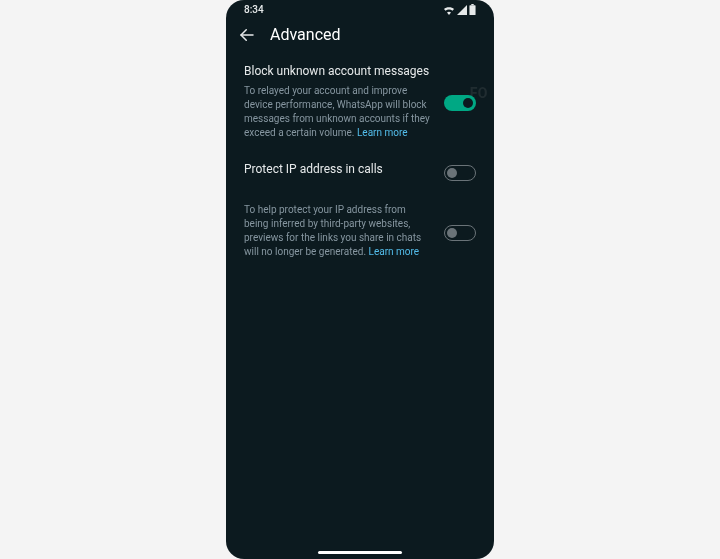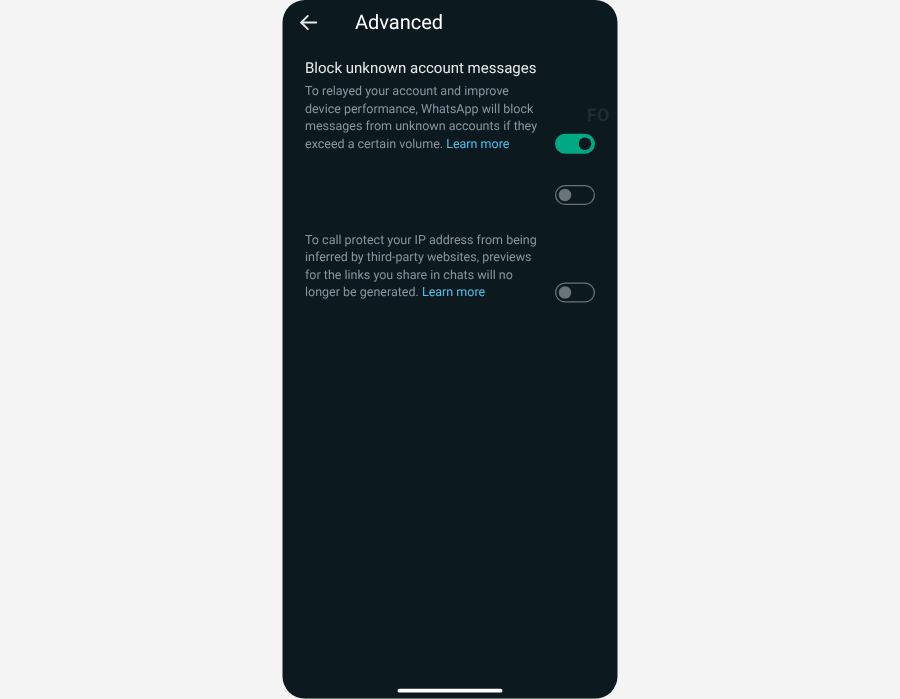--- a/index.html
+++ b/index.html
@@ -35,41 +35,41 @@
     }
     .status-icons {
       display: flex;
       align-items: center;
       gap: 2px;
     }
     .app-bar {
       display: flex;
       align-items: center;
       padding: 8px 12px 12px 12px;
-      gap: 28px;
+      gap: 14px;
     }
     .back-arrow {
       width: 18px;
       height: 18px;
       display: flex;
       align-items: center;
       justify-content: center;
       cursor: pointer;
     }
     .app-title {
       font-size: 16px;
       font-weight: 400;
       color: #ffffff;
     }
     .settings-content {
       padding: 8px 18px 0 18px;
     }
     .setting-block {
       display: flex;
-      align-items: flex-end;
+      align-items: center;
       margin-bottom: 22px;
     }
     .setting-text {
       flex: 1;
       padding-right: 12px;
     }
     .setting-title {
       font-size: 12px;
       color: #e6e9ea;
       margin-bottom: 4px;
@@ -136,20 +136,35 @@
       letter-spacing: 0.5px;
       pointer-events: none;
     }
   </style>
 </head>
 <body>
 
 <div class="phone">
   <div class="watermark">FO</div>
 
+  <div class="status-bar">
+    <span>8:34</span>
+    <span class="status-icons">
+      <svg width="12" height="10" viewBox="0 0 24 20" fill="#e6e9ea">
+          <path d="M12 20l-4-5c2.5-2 5.5-2 8 0l-4 5zm-7-8.5l-3-3.5C6 3.5 18 3.5 22 8l-3 3.5c-4-3.5-10-3.5-14 0z"></path>
+        </svg>
+      <svg width="10" height="10" viewBox="0 0 20 20" fill="#e6e9ea">
+          <path d="M0 20 L20 0 L20 20 Z"></path>
+        </svg>
+      <svg width="7" height="11" viewBox="0 0 10 18" fill="#e6e9ea">
+          <rect x="3" y="0" width="4" height="2"></rect>
+          <rect x="0" y="2" width="10" height="16" rx="1"></rect>
+        </svg>
+    </span>
+  </div>
 
   <div class="app-bar">
     <span class="back-arrow">
       <svg width="18" height="18" viewBox="0 0 24 24" fill="none" stroke="#e6e9ea" stroke-width="2" stroke-linecap="round" stroke-linejoin="round">
           <line x1="20" y1="12" x2="4" y2="12"></line>
           <polyline points="11 5 4 12 11 19"></polyline>
         </svg>
     </span>
     <span class="app-title">Advanced</span>
   </div>
@@ -163,30 +178,31 @@
           <span>To relayed your account and improve device performance, WhatsApp will block messages from unknown accounts if they exceed a certain volume. </span><span class="learn-more">Learn more</span>
         </div>
       </div>
       <div class="toggle on">
         <div class="knob"></div>
       </div>
     </div>
 
     <div class="setting-block">
       <div class="setting-text">
+        <div class="setting-title">Protect IP address in calls</div>
       </div>
       <div class="toggle off">
         <div class="knob"></div>
       </div>
     </div>
 
     <div class="setting-block">
       <div class="setting-text">
         <div class="setting-body">
-          <span>To call protect your IP address from being inferred by third-party websites, previews for the links you share in chats will no longer be generated. </span><span class="learn-more">Learn more</span>
+          <span>To help protect your IP address from being inferred by third-party websites, previews for the links you share in chats will no longer be generated. </span><span class="learn-more">Learn more</span>
         </div>
       </div>
       <div class="toggle off">
         <div class="knob"></div>
       </div>
     </div>
 
   </div>
 
   <div class="nav-bar"></div>

